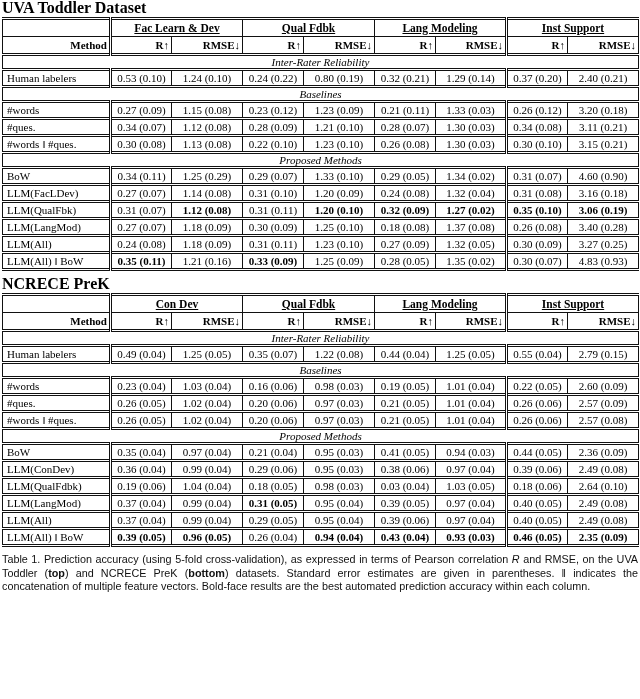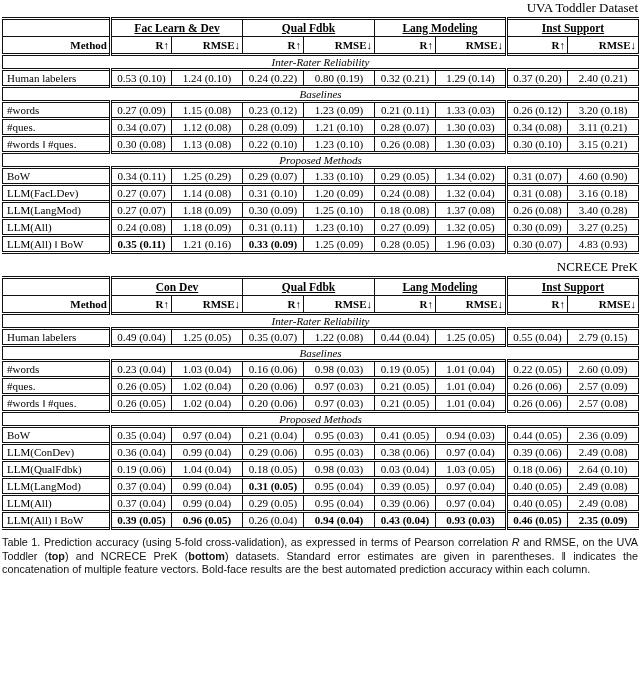--- a/index.html
+++ b/index.html
@@ -7,23 +7,23 @@
     margin: 0; padding: 0;
     width: 640px; height: 699px;
     background: #ffffff;
     overflow: hidden;
     font-family: "Liberation Serif", serif;
     color: #000;
   }
   .wrap { padding: 1px 2px 0 2px; }
 
   .tbl-title {
-    text-align: right;
-    font-weight: normal;
-    font-size: 13px;
+    text-align: left;
+    font-weight: bold;
+    font-size: 16px;
     line-height: 14px;
     margin: 0 0 2px 0;
   }
   .tbl-title.second { margin-top: 6px; }
 
   table.results {
     width: 636px;
     table-layout: fixed;
     border-collapse: collapse;
     border-top: 3px double #111;
@@ -188,20 +188,31 @@
           <td class="val dbl">0.27 (0.07)</td>
           <td class="val sgl">1.14 (0.08)</td>
           <td class="val sgl">0.31 (0.10)</td>
           <td class="val sgl">1.20 (0.09)</td>
           <td class="val sgl">0.24 (0.08)</td>
           <td class="val sgl">1.32 (0.04)</td>
           <td class="val dbl">0.31 (0.08)</td>
           <td class="val sgl">3.16 (0.18)</td>
         </tr>
         <tr>
+          <td class="method-cell">LLM(QualFbk)</td>
+          <td class="val dbl">0.31 (0.07)</td>
+          <td class="val sgl b">1.12 (0.08)</td>
+          <td class="val sgl">0.31 (0.11)</td>
+          <td class="val sgl b">1.20 (0.10)</td>
+          <td class="val sgl b">0.32 (0.09)</td>
+          <td class="val sgl b">1.27 (0.02)</td>
+          <td class="val dbl b">0.35 (0.10)</td>
+          <td class="val sgl b">3.06 (0.19)</td>
+        </tr>
+        <tr>
           <td class="method-cell">LLM(LangMod)</td>
           <td class="val dbl">0.27 (0.07)</td>
           <td class="val sgl">1.18 (0.09)</td>
           <td class="val sgl">0.30 (0.09)</td>
           <td class="val sgl">1.25 (0.10)</td>
           <td class="val sgl">0.18 (0.08)</td>
           <td class="val sgl">1.37 (0.08)</td>
           <td class="val dbl">0.26 (0.08)</td>
           <td class="val sgl">3.40 (0.28)</td>
         </tr>
@@ -216,21 +227,21 @@
           <td class="val dbl">0.30 (0.09)</td>
           <td class="val sgl">3.27 (0.25)</td>
         </tr>
         <tr>
           <td class="method-cell">LLM(All) ‖ BoW</td>
           <td class="val dbl b">0.35 (0.11)</td>
           <td class="val sgl">1.21 (0.16)</td>
           <td class="val sgl b">0.33 (0.09)</td>
           <td class="val sgl">1.25 (0.09)</td>
           <td class="val sgl">0.28 (0.05)</td>
-          <td class="val sgl">1.96 (0.03)</td>
+          <td class="val sgl">1.35 (0.02)</td>
           <td class="val dbl">0.30 (0.07)</td>
           <td class="val sgl">4.83 (0.93)</td>
         </tr>
       </tbody>
   </table>
 
   <div class="tbl-title second">NCRECE PreK</div>
 
   <table class="results">
     <colgroup>

